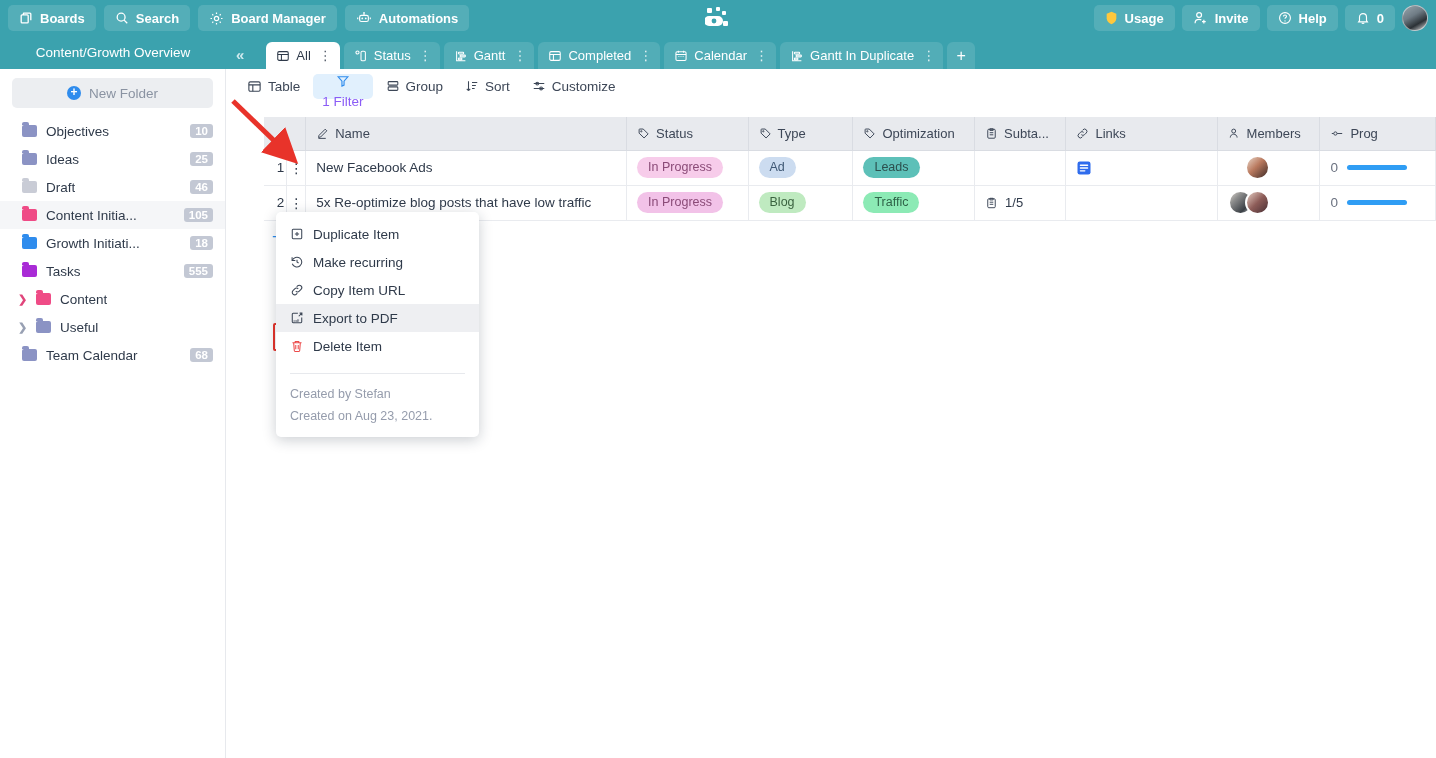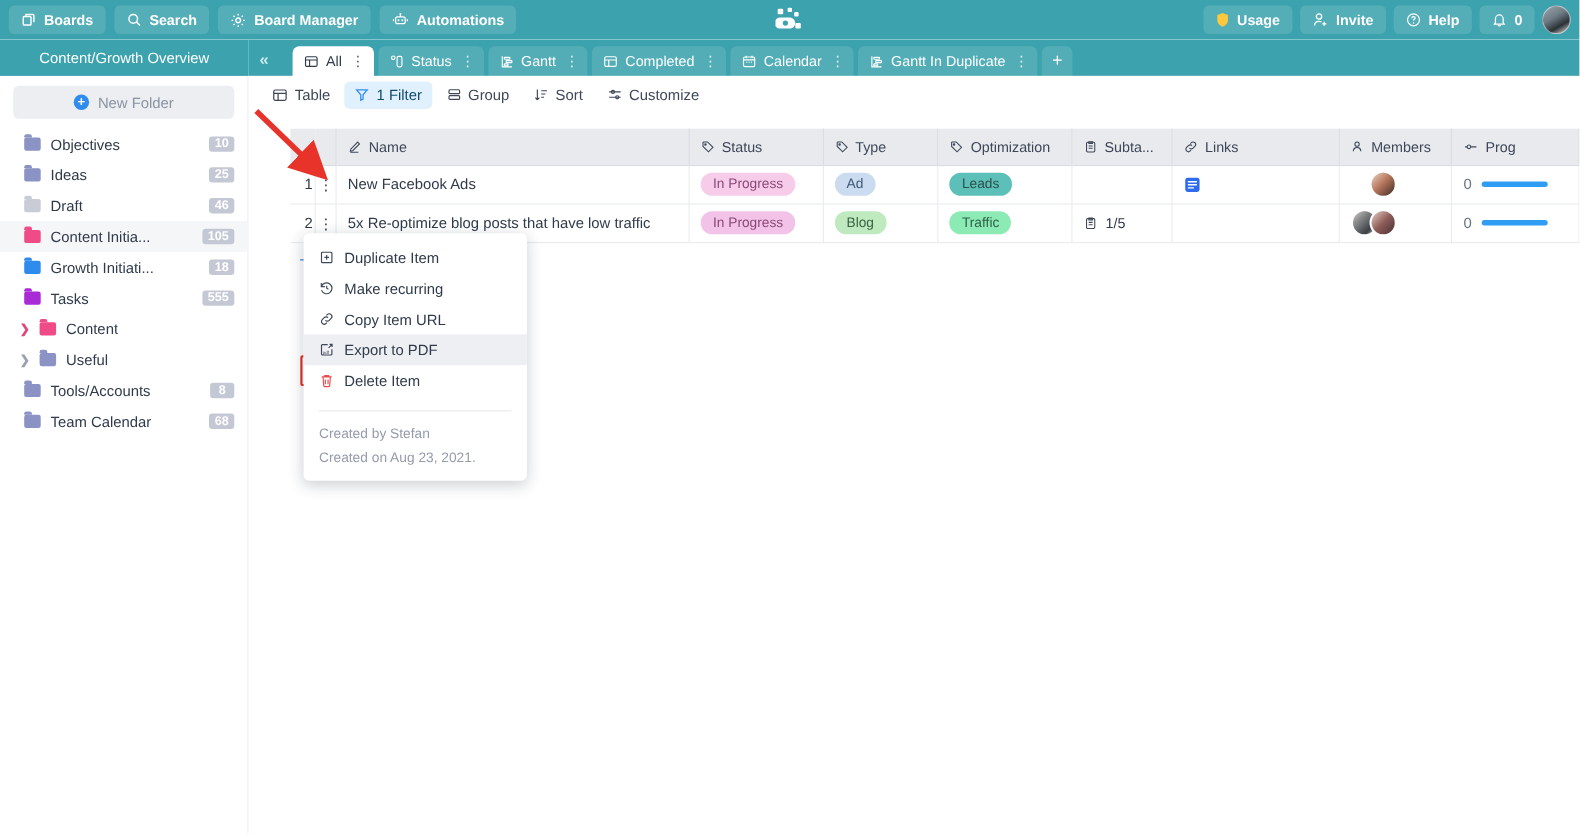--- a/index.html
+++ b/index.html
@@ -160,21 +160,21 @@
     height: 34px; display: flex; align-items: center;
     padding-left: 12px; gap: 4px;
     border-bottom: 0;
   }
   .tool-btn {
     display: flex; align-items: center; gap: 6px;
     height: 25px; padding: 0 9px; border-radius: 5px;
     font-size: 13.5px; color: #3d4757; cursor: pointer;
     white-space: nowrap;
   }
-  .tool-btn.active { background: #e1f0fd; color: #0c4a6e; }
+  .tool-btn.active { background: #e1f0fd; color: #8b5cf6; flex-direction: column; }
 
   
   .table-area { padding-left: 38px; padding-top: 14px; }
   .tbl { border-collapse: collapse; table-layout: fixed; }
   .tbl th {
     background: #e8eaee; color: #3d4757;
     font-size: 13px; font-weight: normal; text-align: left;
     height: 33px; padding: 0 10px;
     border-right: 1px solid #d9dce2;
     border-bottom: 1px solid #d9dce2;
@@ -476,25 +476,20 @@
       <span class="fold-ico" style="background:#ef4b86"></span>
       <span class="f-name">Content</span>
     </div>
 
     <div class="folder-row nested">
       <span class="caret grey">❯</span>
       <span class="fold-ico" style="background:#8b93c4"></span>
       <span class="f-name">Useful</span>
     </div>
 
-    <div class="folder-row">
-      <span class="fold-ico" style="background:#8b93c4"></span>
-      <span class="f-name">Tools/Accounts</span>
-      <span class="f-count">8</span>
-    </div>
 
     <div class="folder-row">
       <span class="fold-ico" style="background:#8b93c4"></span>
       <span class="f-name">Team Calendar</span>
       <span class="f-count">68</span>
     </div>
   </div>
 
   <div class="main">
 

